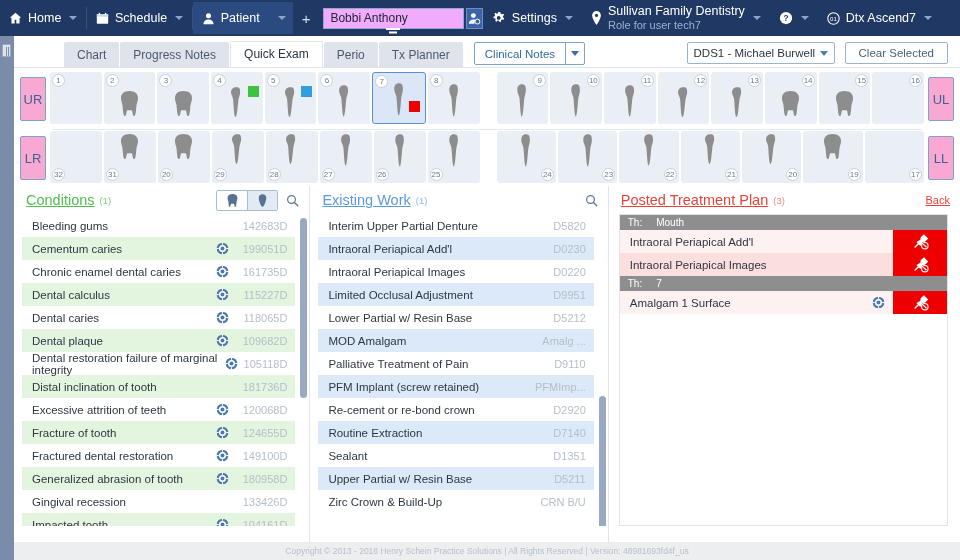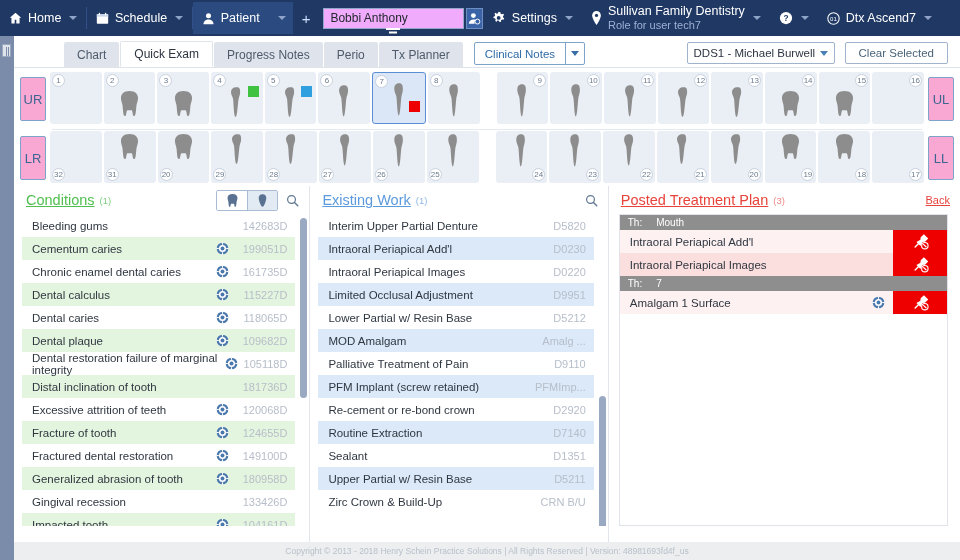--- a/index.html
+++ b/index.html
@@ -300,22 +300,22 @@
       <path d="M9 20h11a5.5 5.5 0 0 0 .4-11 7 7 0 0 0-13.3 2A4.6 4.6 0 0 0 9 20z" fill="none" stroke="#6b7fa8" stroke-width="2"></path>
       <circle cx="23.5" cy="17.5" r="5" fill="#ffffff" stroke="#6b7fa8" stroke-width="2"></circle>
       <path d="M21 17.5a2.6 2.6 0 0 1 4.4-1.8M26 17.5a2.6 2.6 0 0 1-4.4 1.8" fill="none" stroke="#6b7fa8" stroke-width="1.5"></path>
     </svg>
   </div>
 
   <div class="main">
 
     <div class="tabrow">
       <div class="tab">Chart</div>
+      <div class="tab">Progress Notes</div>
       <div class="tab sel">Quick Exam</div>
-      <div class="tab">Progress Notes</div>
       <div class="tab">Perio</div>
       <div class="tab">Tx Planner</div>
       <div class="cnbtn">
         <div class="t">Clinical Notes</div>
         <div class="d">
           <span style="width:0;height:0;border-left:4px solid transparent;border-right:4px solid transparent;border-top:5px solid #3a6ea8;display:block"></span>
         </div>
       </div>
 
       <div class="toolright">
@@ -507,26 +507,20 @@
                 </svg></div>
             </div>
             <div class="tooth lo">
               <div class="tnum r">20</div>
               <div class="tsvg" style="text-align: center;"><svg width="13" height="30" viewBox="0 0 14 32">
                   <path d="M7 0C3.2 0 1.1 2.2 1.1 5.6c0 2.3 1.3 4 2 6.3.9 3 .9 20.1 2.9 20.1s2.6-17.2 3.4-20.1c.7-2.4 1.5-4 1.5-6.3C10.9 2.2 10.8 0 7 0z" fill="#8d8d8d"></path>
                 </svg></div>
             </div>
             <div class="tooth lo">
               <div class="tnum r">19</div>
-              <div class="tsvg" style="text-align: center;"><svg width="19" height="26" viewBox="0 0 20 28">
-                  <path d="M10 0C4 0 .8 3 .8 7.6c0 3 1 4.5 1.6 7.4.6 3 .4 12 2.6 12 2 0 1.4-6.4 2.8-6.4h4.4c1.4 0 .8 6.4 2.8 6.4 2.2 0 2-9 2.6-12 .6-2.9 1.6-4.4 1.6-7.4C19.2 3 16 0 10 0z" fill="#8d8d8d"></path>
-                </svg></div>
-            </div>
-            <div class="tooth lo">
-              <div class="tnum r">18</div>
               <div class="tsvg" style="text-align: center;"><svg width="19" height="26" viewBox="0 0 20 28">
                   <path d="M10 0C4 0 .8 3 .8 7.6c0 3 1 4.5 1.6 7.4.6 3 .4 12 2.6 12 2 0 1.4-6.4 2.8-6.4h4.4c1.4 0 .8 6.4 2.8 6.4 2.2 0 2-9 2.6-12 .6-2.9 1.6-4.4 1.6-7.4C19.2 3 16 0 10 0z" fill="#8d8d8d"></path>
                 </svg></div>
             </div>
             <div class="tooth lo">
               <div class="tnum r">17</div>
             </div>
           </div>
         <div class="quadbtn">LL</div>
       </div>

